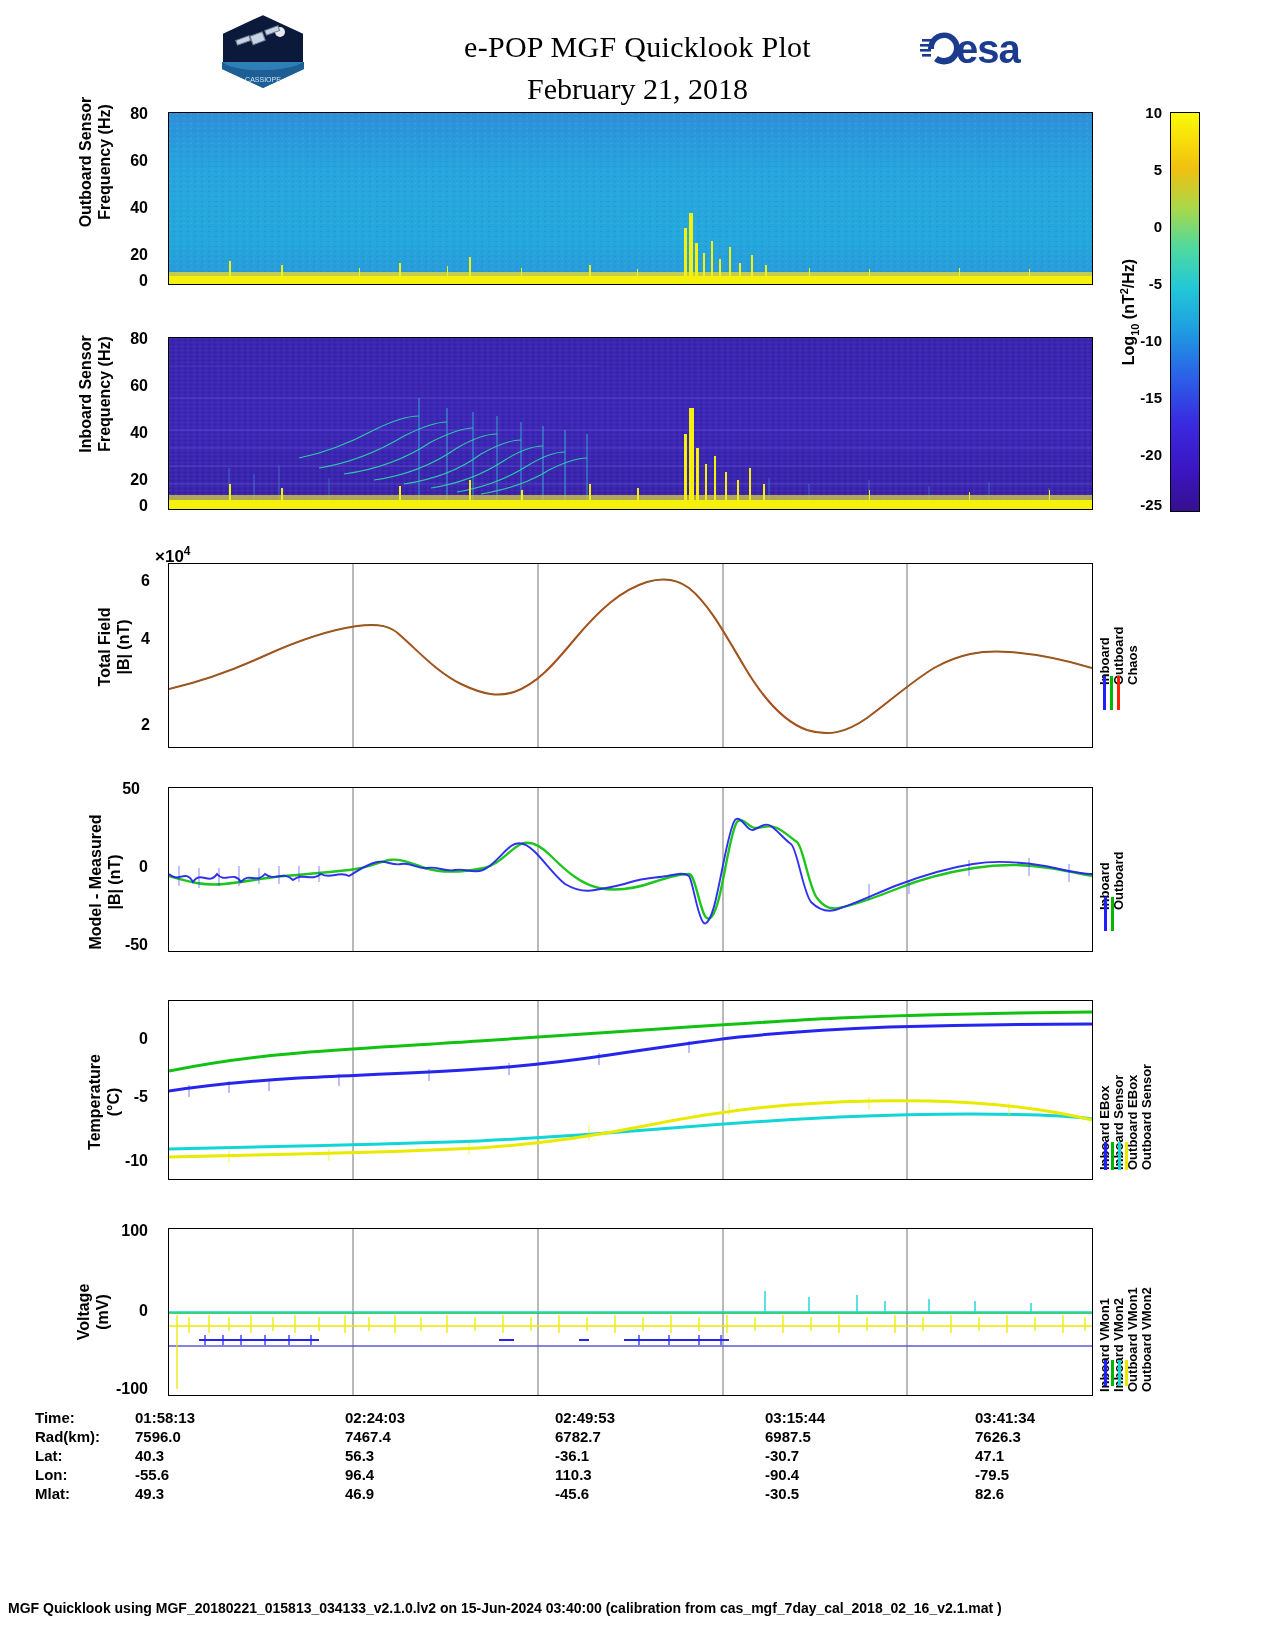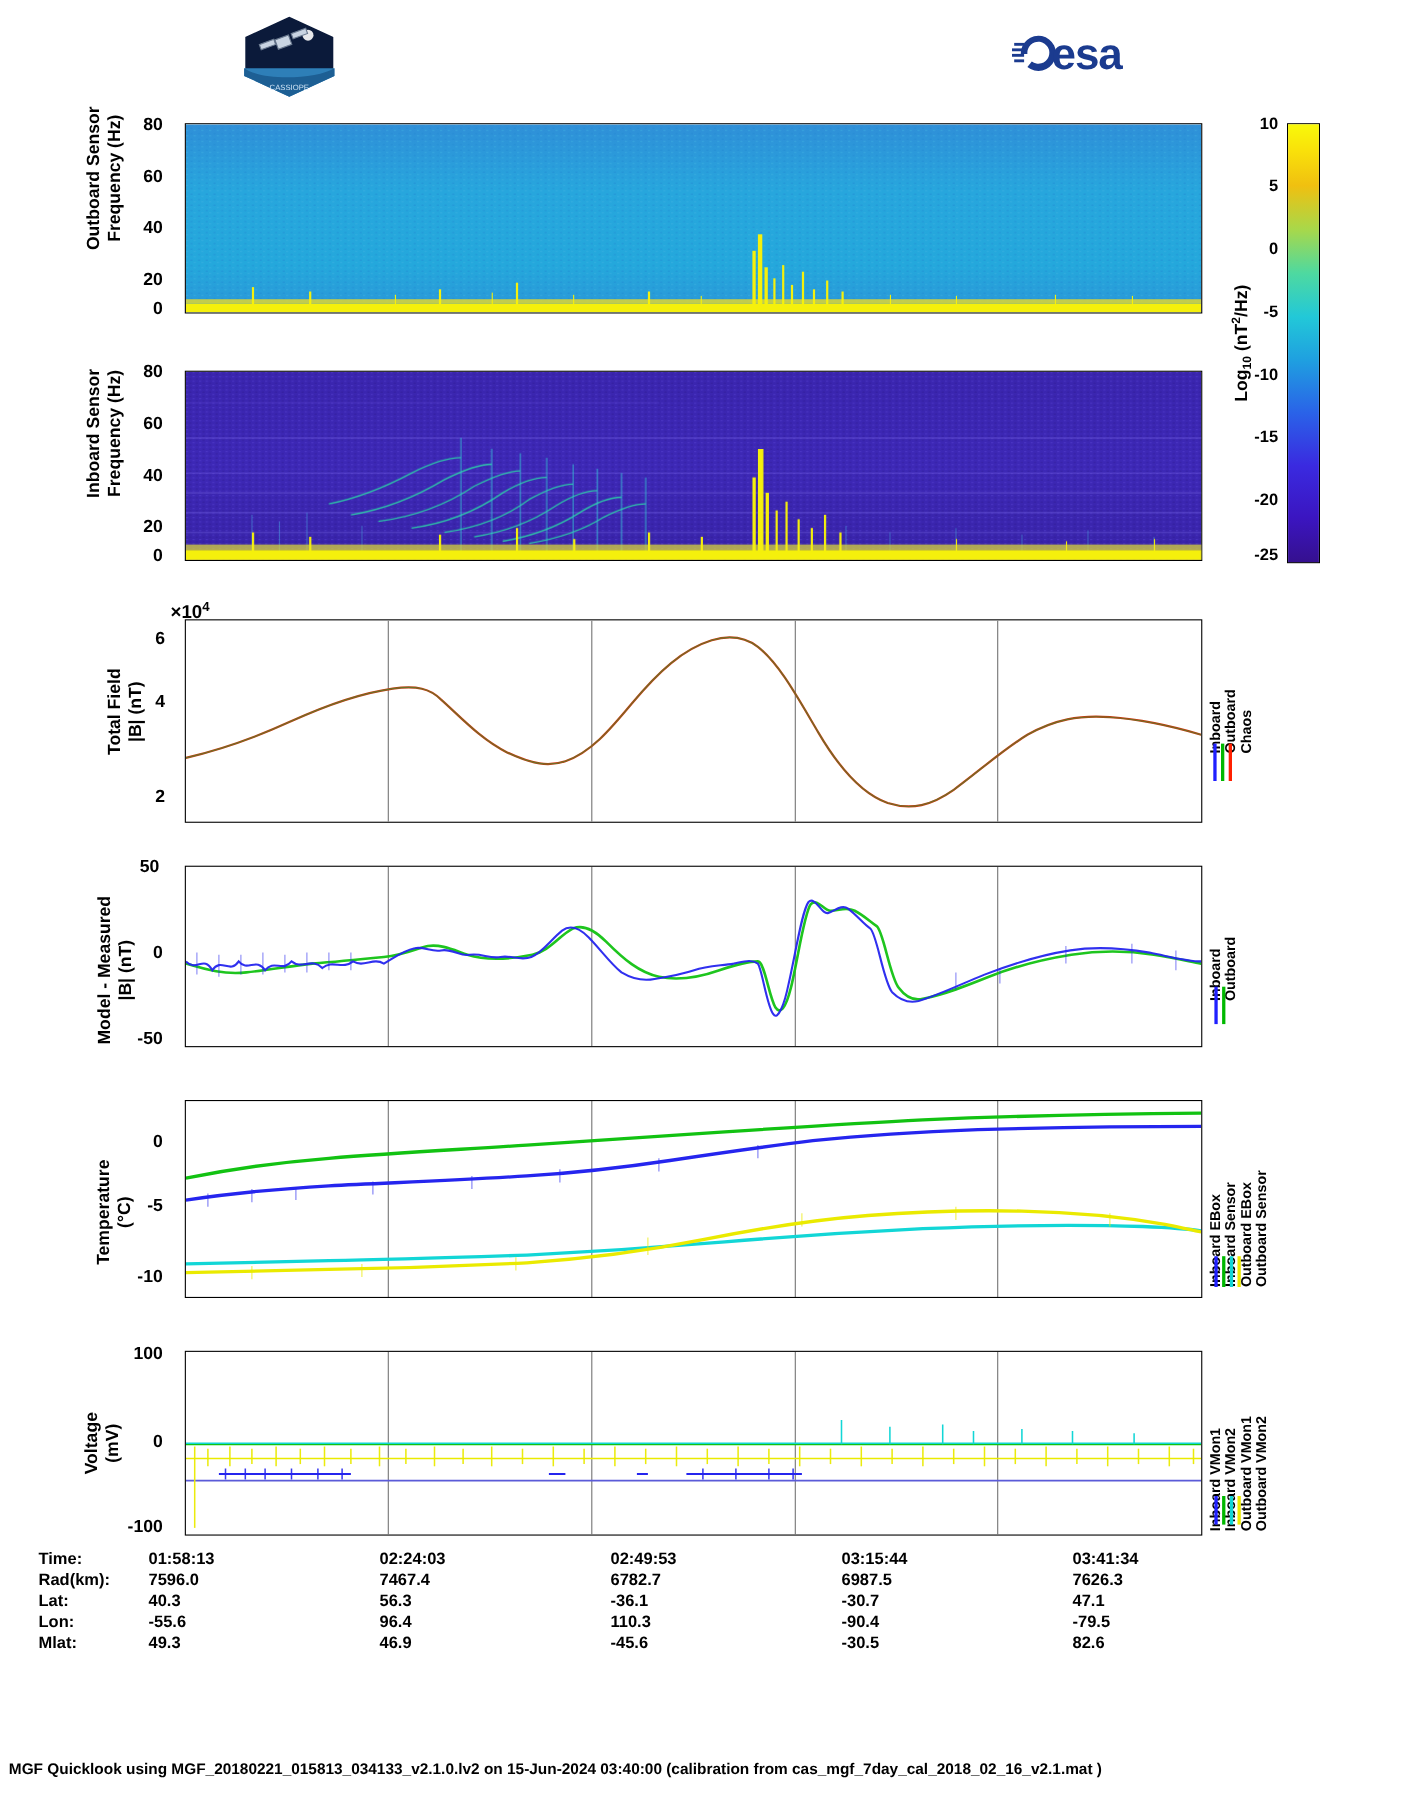--- a/index.html
+++ b/index.html
@@ -49,20 +49,22 @@
       <circle cx="62" cy="20" r="5" fill="#ffffff" opacity=".9"></circle>
       <g fill="#c9d4e2" stroke="#6b7a90" stroke-width="1">
         <rect x="33" y="22" width="13" height="9" transform="rotate(-20 39 26)"></rect>
         <rect x="18" y="26" width="14" height="5" transform="rotate(-20 25 28)"></rect>
         <rect x="47" y="16" width="14" height="5" transform="rotate(-20 54 18)"></rect>
       </g>
       <text x="45" y="70" font-size="7" fill="#cfe3f5" text-anchor="middle" font-family="Liberation Sans, sans-serif">CASSIOPE</text>
     </svg>
   </div>
 
+  <div class="title">e-POP MGF Quicklook Plot</div>
+  <div class="subtitle">February 21, 2018</div>
 
   <div class="logo-right">
     <svg width="125" height="48" viewBox="0 0 125 48">
       <g fill="#1b3b8f">
         <path d="M8,24 a16,16 0 1,1 6,12 l4,-5 a10,10 0 1,0 -4,-7 Z"></path>
         <rect x="2" y="14" width="9" height="2.6"></rect>
         <rect x="0" y="19" width="11" height="2.6"></rect>
         <rect x="0" y="24" width="11" height="2.6"></rect>
         <rect x="2" y="29" width="9" height="2.6"></rect>
       </g>
@@ -255,21 +257,21 @@
 Outboard
 Chaos</div>
   <div class="legbars" style="left:1103px;top:676px;">
     <div class="legbar" style="background:#2020ff"></div>
     <div class="legbar" style="background:#00b800"></div>
     <div class="legbar" style="background:#ff2000"></div>
   </div>
 
   <div class="ylabel" style="left:-32px;top:860px;width:280px;height:44px;">Model - Measured
 |B| (nT)</div>
-  <div class="ytick" style="left:112px;top:780px;width:48px;text-align:center;">50</div>
+  <div class="ytick" style="left:92px;top:780px;width:48px;">50</div>
   <div class="ytick" style="left:100px;top:858px;width:48px;">0</div>
   <div class="ytick" style="left:92px;top:936px;width:56px;">-50</div>
 
   <div class="panel" style="left:168px;top:787px;width:925px;height:165px;">
     <svg width="923" height="163" viewBox="0 0 923 163" preserveAspectRatio="none">
       <g stroke="#000" stroke-width="1" opacity=".55">
         <line x1="184" y1="0" x2="184" y2="163"></line>
         <line x1="369" y1="0" x2="369" y2="163"></line>
         <line x1="554" y1="0" x2="554" y2="163"></line>
         <line x1="738" y1="0" x2="738" y2="163"></line>

